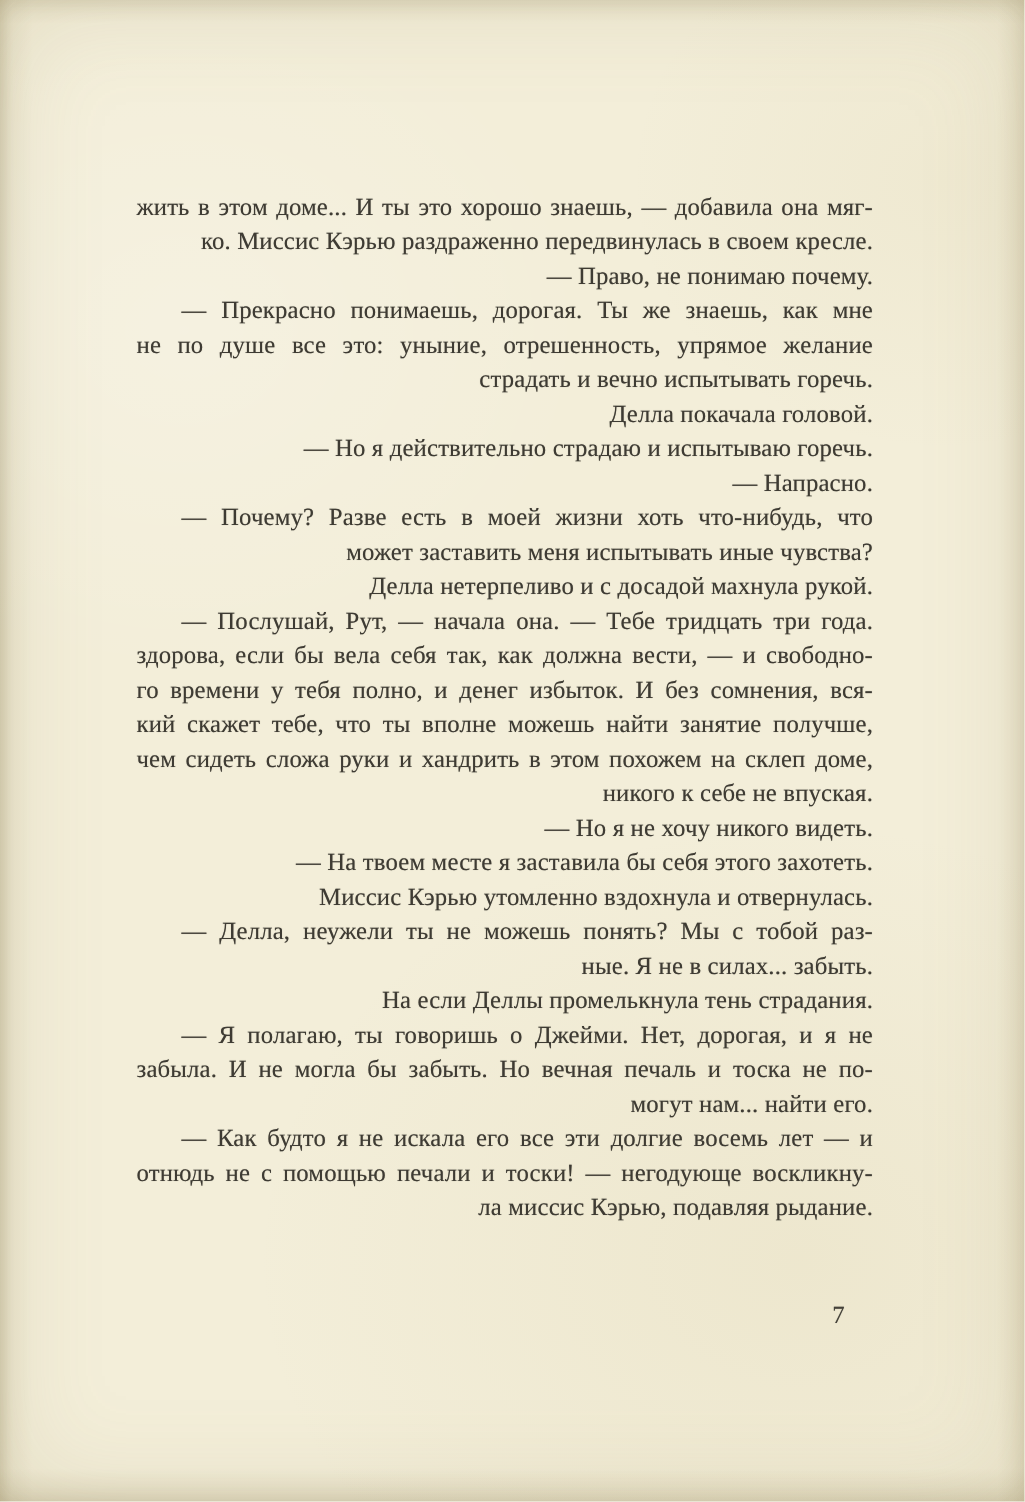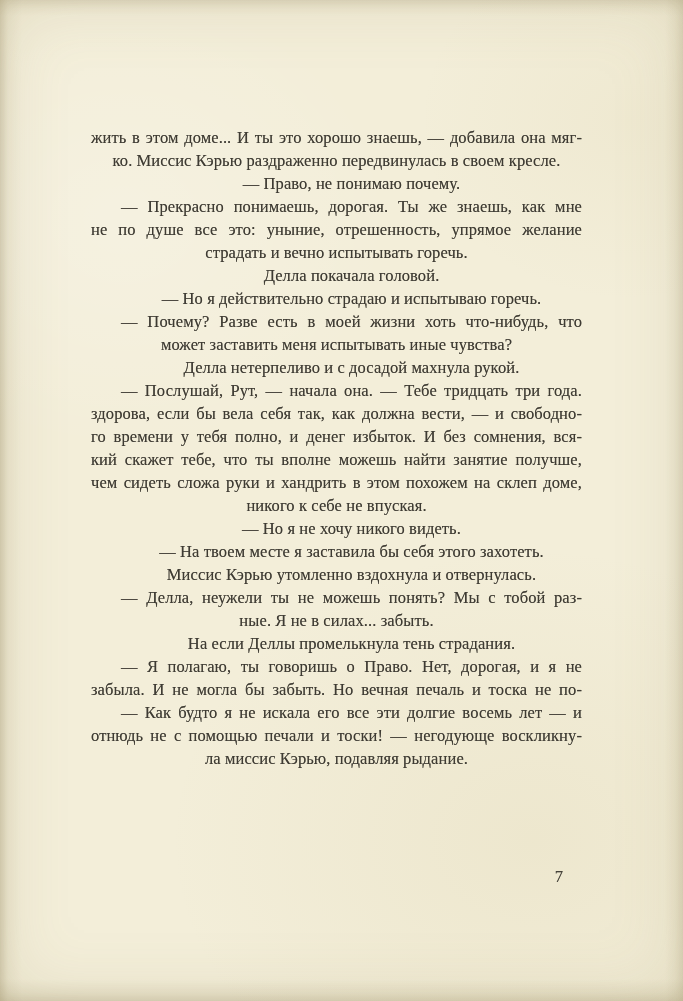--- a/index.html
+++ b/index.html
@@ -38,21 +38,21 @@
     font-size: 16.5px;
     line-height: 23px;
     letter-spacing: 0.1px;
     text-shadow: 0 0 0.5px rgba(62,59,51,0.55);
     margin-left: 16px;
   }
 
   .para { margin: 0; }
 
   .line {
-    text-align: center;
+    text-align: right;
     white-space: normal;
   }
 
   .line.just {
     text-align: justify;
     text-align-last: justify;
   }
 
   .line.indent {
     text-indent: 30px;
@@ -89,20 +89,23 @@
         <div class="line just">не по душе все это: уныние, отрешенность, упрямое желание</div>
         <div class="line">страдать и вечно испытывать горечь.</div>
       </div>
       <div class="para">
         <div class="line indent">Делла покачала головой.</div>
       </div>
       <div class="para">
         <div class="line indent">— Но я действительно страдаю и испытываю горечь.</div>
       </div>
       <div class="para">
+        <div class="line indent">— Напрасно.</div>
+      </div>
+      <div class="para">
         <div class="line just indent">— Почему? Разве есть в моей жизни хоть что-нибудь, что</div>
         <div class="line">может заставить меня испытывать иные чувства?</div>
       </div>
       <div class="para">
         <div class="line indent">Делла нетерпеливо и с досадой махнула рукой.</div>
       </div>
       <div class="para">
         <div class="line just indent">— Послушай, Рут, — начала она. — Тебе тридцать три года.</div>
         <div class="line just">здорова, если бы вела себя так, как должна вести, — и свободно-</div>
         <div class="line just">го времени у тебя полно, и денег избыток. И без сомнения, вся-</div>
@@ -120,22 +123,23 @@
         <div class="line indent">Миссис Кэрью утомленно вздохнула и отвернулась.</div>
       </div>
       <div class="para">
         <div class="line just indent">— Делла, неужели ты не можешь понять? Мы с тобой раз-</div>
         <div class="line">ные. Я не в силах... забыть.</div>
       </div>
       <div class="para">
         <div class="line indent">На если Деллы промелькнула тень страдания.</div>
       </div>
       <div class="para">
-        <div class="line just indent">— Я полагаю, ты говоришь о Право. Нет, дорогая, и я не</div>
+        <div class="line just indent">— Я полагаю, ты говоришь о Джейми. Нет, дорогая, и я не</div>
         <div class="line just">забыла. И не могла бы забыть. Но вечная печаль и тоска не по-</div>
+        <div class="line">могут нам... найти его.</div>
       </div>
       <div class="para">
         <div class="line just indent">— Как будто я не искала его все эти долгие восемь лет — и</div>
         <div class="line just">отнюдь не с помощью печали и тоски! — негодующе воскликну-</div>
         <div class="line">ла миссис Кэрью, подавляя рыдание.</div>
       </div>
     </div>
   <div class="folio">7</div>
 </div>
 

